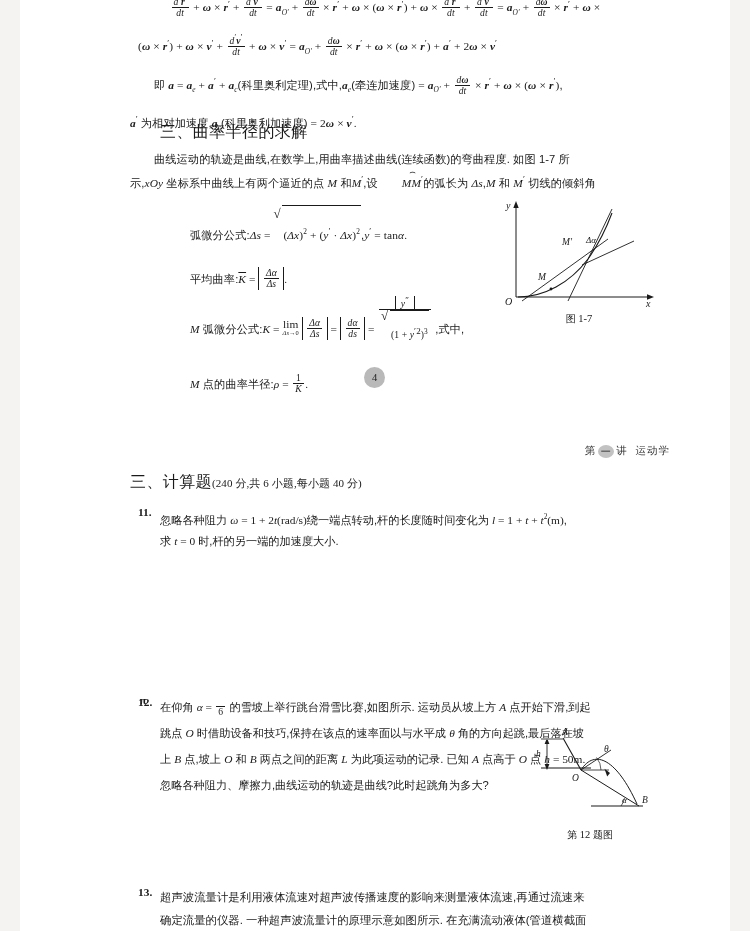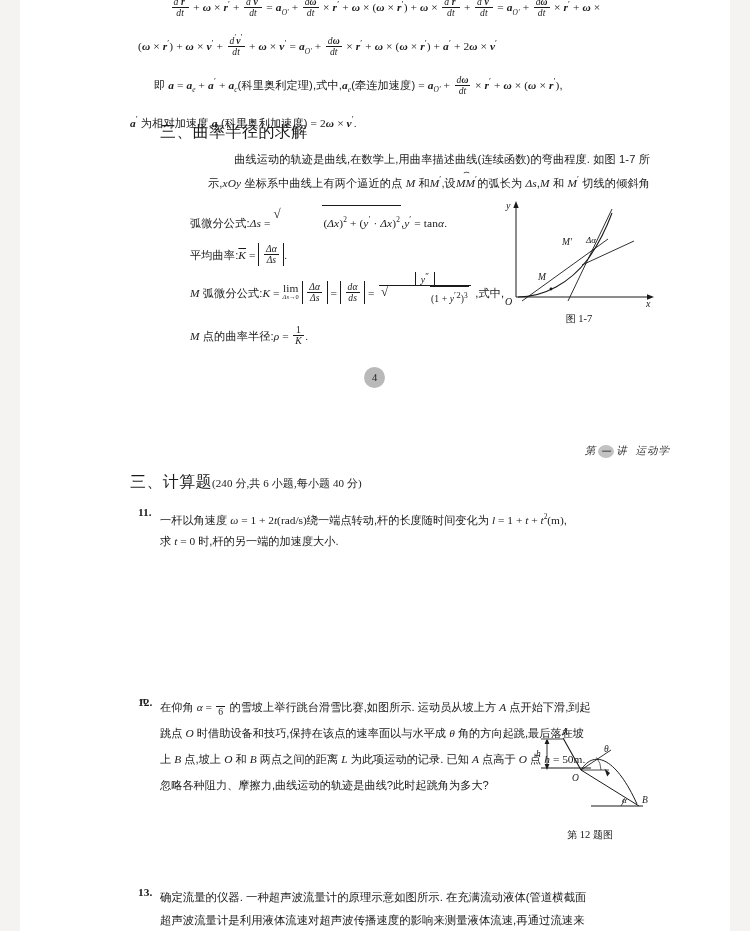--- a/index.html
+++ b/index.html
@@ -60,29 +60,28 @@
   
   .rt { display: inline-block; position: relative; padding-left: 9px; }
   .rt:before {
     content: "\221A";
     position: absolute; left: 0; top: -1px;
     font-size: 13px;
   }
   .rt .rad {
     display: inline-block;
     border-top: 1px solid #1a1a1a;
-    padding: 4px 1px;
-    margin-left: 40px;
+    padding: 16px 1px;
   }
   
   .av { display: inline-block; border-left: 1px solid #1a1a1a; border-right: 1px solid #1a1a1a;
         padding: 0 2.5px; line-height: 1.05; }
   .avtall { padding: 1px 3px; }
   
-  .arc { position: relative; display: inline-block; padding-top: 1px; }
+  .arc { position: relative; display: inline-block; padding-top: 1px; margin-left: 24px; }
   .arc:before {
     content: "\2322";
     position: absolute; left: 50%; transform: translateX(-50%);
     top: -7px; font-size: 10px;
   }
   
   .limu { display: inline-block; text-align: center; line-height: 1; vertical-align: -0.2em; }
   .limu .lt { display: block; font-size: 11.4px; }
   .limu .lb { display: block; font-size: 6.4px; }
 
@@ -187,21 +186,21 @@
       × <span class="bi">r</span><span class="prime">′</span> + <span class="bi">ω</span> × (<span class="bi">ω</span> × <span class="bi">r</span><span class="prime">′</span>)<span class="cn">,</span>
     </div>
 
     <div class="ln" style="margin-left:0px;margin-top:11px;">
       <span class="bi">a</span><span class="prime">′</span> <span class="cn">为相对加速度,</span><span class="bi">a</span><span class="sub it">c</span><span class="cn">(科里奥利加速度)</span> = 2<span class="bi">ω</span> × <span class="bi">v</span><span class="prime">′</span>.
     </div>
   </div>
 
   <div class="body-col sec-head" style="top:122px;left:140px;width:400px;">三、曲率半径的求解</div>
 
-  <div class="body-col" style="top:150px;left:110px;text-align:right;">
+  <div class="body-col" style="top:150px;left:110px;">
     <div class="ln cn" style="text-indent:24px;">曲线运动的轨迹是曲线,在数学上,用曲率描述曲线(连续函数)的弯曲程度. 如图 1-7 所</div>
     <div class="ln">
       <span class="cn">示,</span><span class="it">xOy</span><span class="cn"> 坐标系中曲线上有两个逼近的点 </span><span class="it">M</span><span class="cn"> 和</span><span class="it">M</span><span class="prime">′</span><span class="cn">,设</span><span class="arc"><span class="it">MM</span><span class="prime">′</span></span><span class="cn">的弧长为 </span><span class="it">Δs</span><span class="cn">,</span><span class="it">M</span><span class="cn"> 和 </span><span class="it">M</span><span class="prime">′</span><span class="cn"> 切线的倾斜角</span>
     </div>
   </div>
 
   <div class="body-col" style="top:205px;left:170px;width:330px;">
 
     <div class="ln" style="margin-bottom:6px;">
       <span class="cn">弧微分公式:</span><span class="it">Δs</span> =
@@ -258,35 +257,35 @@
       <text x="90" y="46" font-family="Liberation Serif, serif" font-style="italic" font-size="9" fill="#1a1a1a">Δα</text>
     </svg>
     <div class="fig-cap" style="margin-top:1px;">
       <span class="cnlab">图</span>
       <span>1-7</span>
     </div>
   </div>
 
   <div class="page-bubble" style="left:344px;top:367px;">4</div>
 
-  <div class="runfoot" style="right:60px;top:444px;font-style:italic;">
+  <div class="runfoot" style="right:60px;top:444px;">
     <span>第</span><span class="pill">一</span><span>讲</span>&nbsp;&nbsp;<span>运动学</span>
   </div>
 </div>
 
 <div class="page-sheet" id="page-b">
 
   <div style="position:absolute;left:110px;top:10px;">
     <span class="sec-head">三、计算题</span><span class="ln" style="font-size:11px;">(240 分,共 6 小题,每小题 40 分)</span>
   </div>
 
   <div class="prob" style="position:absolute;left:140px;top:44px;width:500px;">
     <span class="num">11.</span>
     <div class="q-ln">
-      <span class="cn">一杆以角速度 </span><span class="it">ω</span> = 1 + 2<span class="it">t</span>(rad/s)<span class="cn">绕一端点转动,杆的长度随时间变化为 </span><span class="it">l</span> = 1 + <span class="it">t</span> + <span class="it">t</span><span class="sup">2</span>(m)<span class="cn">,</span>
+      <span class="cn">忽略各种阻力 </span><span class="it">ω</span> = 1 + 2<span class="it">t</span>(rad/s)<span class="cn">绕一端点转动,杆的长度随时间变化为 </span><span class="it">l</span> = 1 + <span class="it">t</span> + <span class="it">t</span><span class="sup">2</span>(m)<span class="cn">,</span>
     </div>
     <div class="q-ln">
       <span class="cn">求 </span><span class="it">t</span> = 0 <span class="cn">时,杆的另一端的加速度大小.</span>
     </div>
   </div>
 
   <div class="prob" style="position:absolute;left:140px;top:203px;width:500px;margin-top:29px;">
     <span class="num" style="top:2px;">12.</span>
     <div class="q-ln" style="line-height:26px;">
       <span class="cn">在仰角 </span><span class="it">α</span> =
@@ -342,16 +341,16 @@
     </svg>
     <div class="fig-cap" style="margin-top:0px;">
       <span class="cnlab">第</span>
       <span>12</span>
       <span class="cnlab">题图</span>
     </div>
   </div>
 
   <div class="prob" style="position:absolute;left:140px;top:424px;width:500px;">
     <span class="num">13.</span>
+    <div class="q-ln cn" style="line-height:23px;">超声波流量计是利用液体流速对超声波传播速度的影响来测量液体流速,再通过流速来</div>
     <div class="q-ln cn" style="line-height:23px;">确定流量的仪器. 一种超声波流量计的原理示意如图所示. 在充满流动液体(管道横截面</div>
-    <div class="q-ln cn" style="line-height:23px;">超声波流量计是利用液体流速对超声波传播速度的影响来测量液体流速,再通过流速来</div>
   </div>
 </div>
 
 </body></html>

